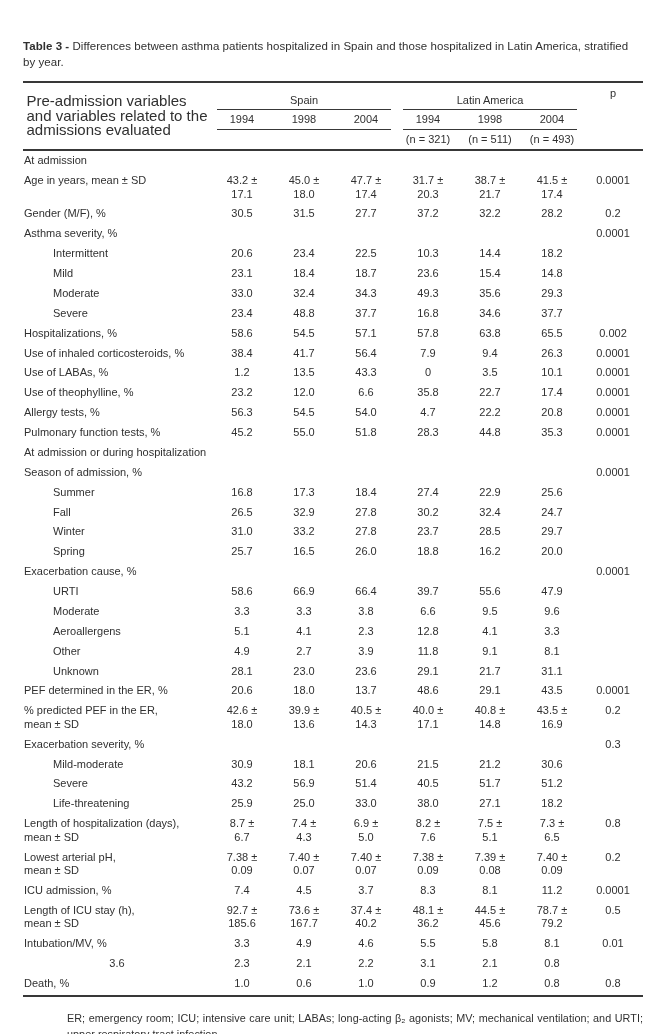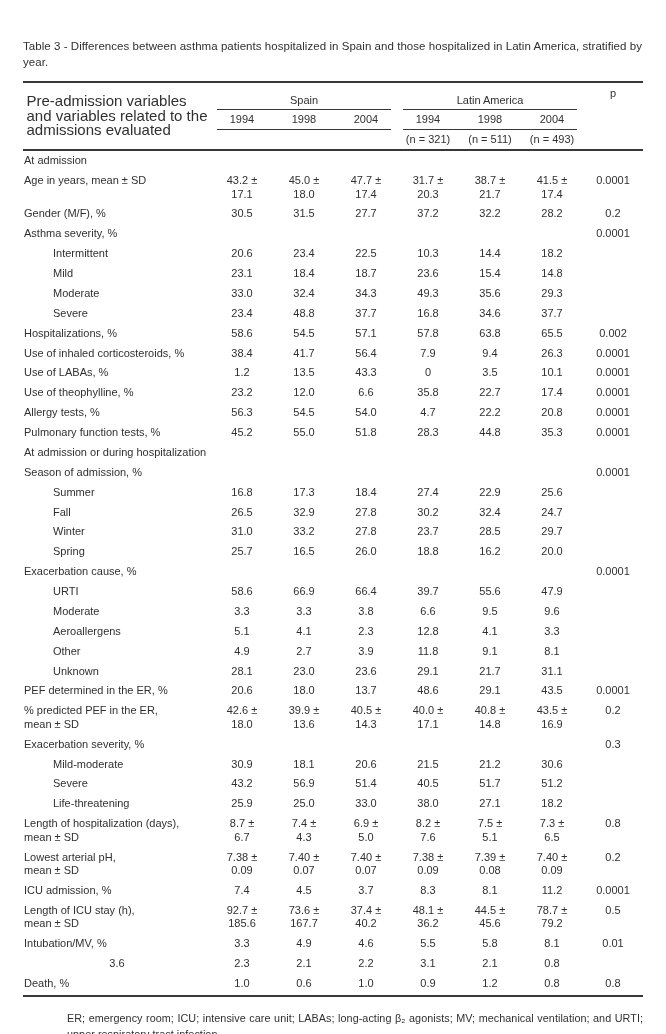--- a/index.html
+++ b/index.html
@@ -7,21 +7,21 @@
     width:666px; height:1034px;
     background:#ffffff;
     font-family:"Liberation Sans", sans-serif;
     color:#303030;
     -webkit-font-smoothing:antialiased;
   }
   .page { padding:26px 23px 0 23px; width:620px; }
 
   
   .title { font-size:11.5px; line-height:16px; text-align:left; letter-spacing:0.05px; }
-  .title .tlabel { font-weight:normal; }
+  .title .tlabel { font-weight:bold; }
 
   .rule { border:none; border-top:2px solid #383838; margin:0; }
   .rule.top { margin-top:5px; }
 
   
   .thead { display:grid; grid-template-columns:188px 186px 186px 60px; align-items:stretch; }
   .stub {
     display:flex; align-items:center; justify-content:center;
     text-align:left; font-size:15px; line-height:14.5px;
     white-space:pre-line; padding:4px 0;

